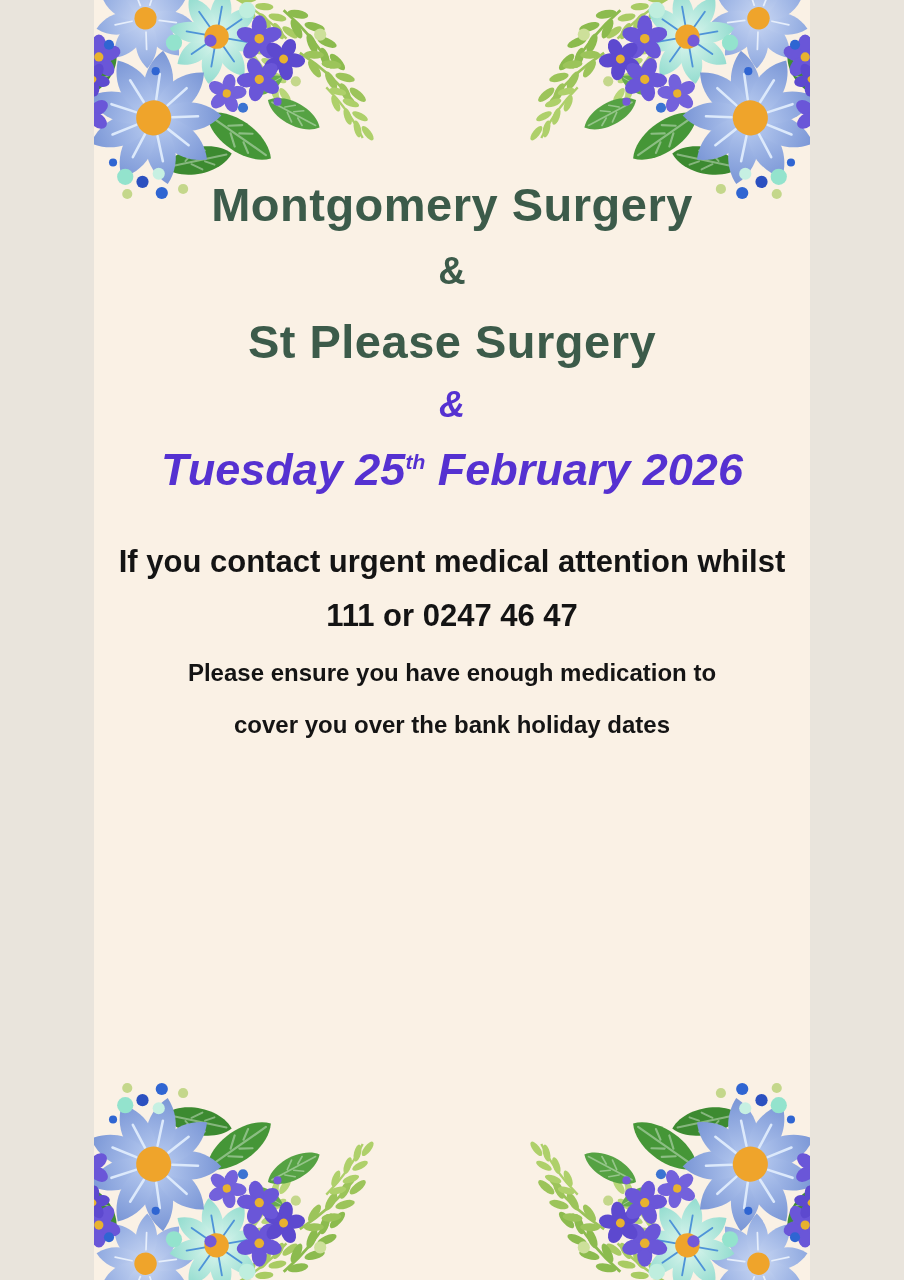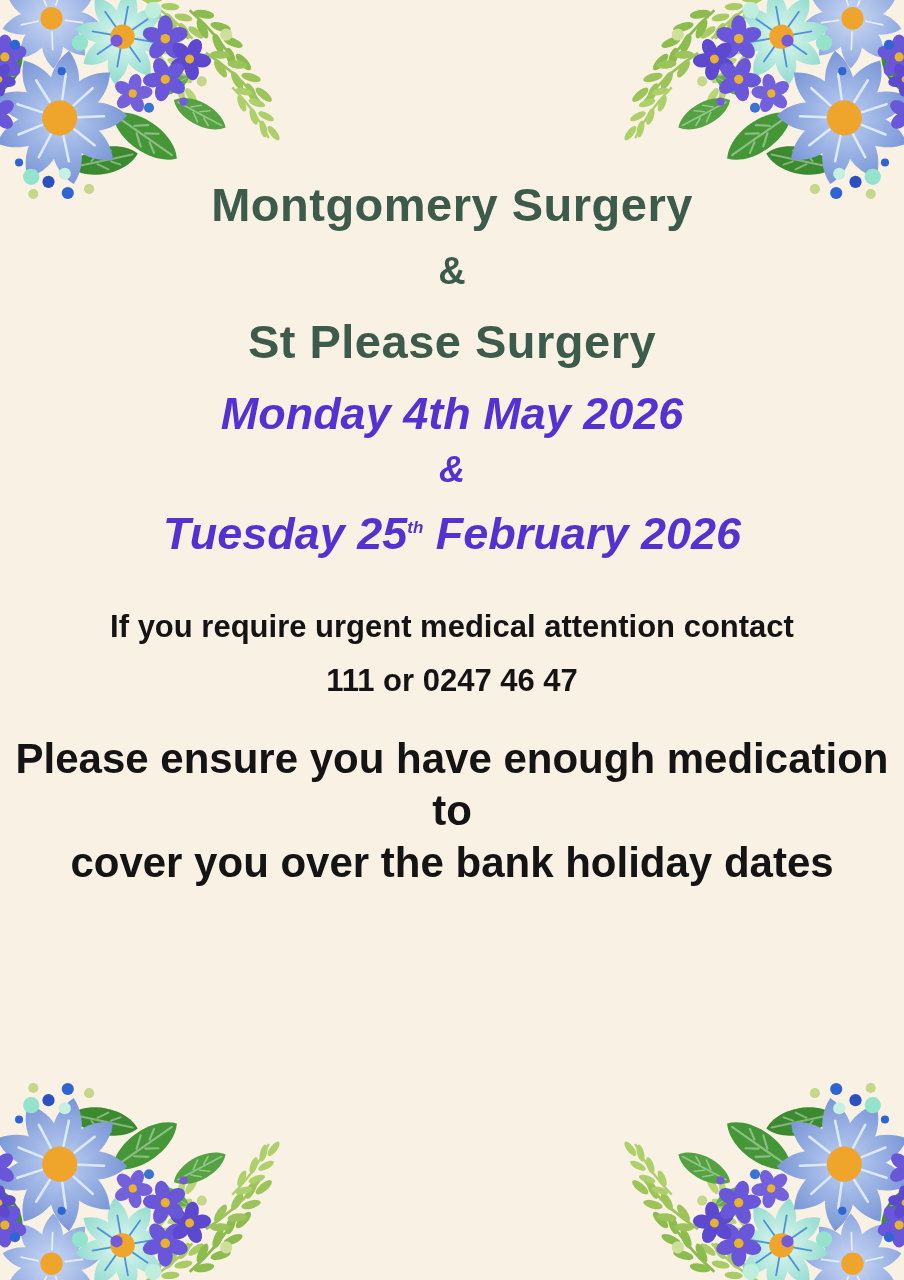--- a/index.html
+++ b/index.html
@@ -1,18 +1,18 @@
 <!DOCTYPE html>
 <html><head>
 <meta charset="utf-8">
 <style>
   html,body { margin:0; padding:0; background:#e9e4dc; }
   .poster {
     position:relative;
-    width:904px; height:1280px;
+    width:716px; height:1280px;
     margin:0 auto;
     background:#faf1e5;
     overflow:hidden;
     font-family:"Liberation Sans", sans-serif;
   }
   .floral { position:absolute; width:316px; height:264px; pointer-events:none; }
   .floral.tl { top:-6px;  left:-10px; }
   .floral.tr { top:-6px;  right:-10px; transform:scaleX(-1); }
   .floral.bl { bottom:-8px; left:-10px; transform:scaleY(-1); }
   .floral.br { bottom:-8px; right:-10px; transform:scale(-1,-1); }
@@ -30,24 +30,24 @@
   .closure {
     margin-top:30px;
     font-size:41px; font-weight:400; line-height:76px; color:#161616;
   }
   .closure .emph { font-weight:700; }
 
   .dates { margin-top:16px; color:#5531d1; font-style:italic; font-weight:700; }
   .date-line { font-size:45px; line-height:1.3; }
   .dates-amp { font-size:36px; line-height:1.1; margin-top:6px; }
   .date-line2 { margin-top:16px; }
-  .date-line2 sup { font-size:17px; vertical-align:super; line-height:0; }
+  .date-line2 sup { font-size:21px; vertical-align:super; line-height:0; }
 
   .urgent { margin-top:36px; font-size:31px; font-weight:700; line-height:54px; color:#141414; }
-  .medication { margin-top:25px; font-size:42px; font-weight:700; line-height:52px; color:#141414; }
+  .medication { margin-top:4px; font-size:24px; font-weight:700; line-height:52px; color:#141414; }
 </style>
 </head>
 <body>
 
 <svg width="0" height="0" style="position:absolute" aria-hidden="true">
   <defs>
     <linearGradient id="gpb" x1="0" y1="1" x2="0" y2="0">
       <stop offset="0" stop-color="#bccff2"></stop>
       <stop offset="1" stop-color="#7a96d6"></stop>
     </linearGradient>
@@ -226,27 +226,26 @@
     </svg>
 
   <div class="content">
 
     <div class="title-line title-line1">Montgomery Surgery</div>
     <div class="title-amp">&amp;</div>
     <div class="title-line title-line2">St Please Surgery</div>
 
 
     <div class="dates">
-      <div class="date-line">Monday 4th May 2026</div>
       <div class="dates-amp">&amp;</div>
       <div class="date-line date-line2"><span>Tuesday 25</span><sup>th</sup><span> February 2026</span></div>
     </div>
 
     <div class="urgent">
-      <div>If you require urgent medical attention contact</div>
+      <div>If you contact urgent medical attention whilst</div>
       <div>111 or 0247 46 47</div>
     </div>
 
     <div class="medication">
       <div>Please ensure you have enough medication to</div>
       <div>cover you over the bank holiday dates</div>
     </div>
 
   </div>
 </div>

